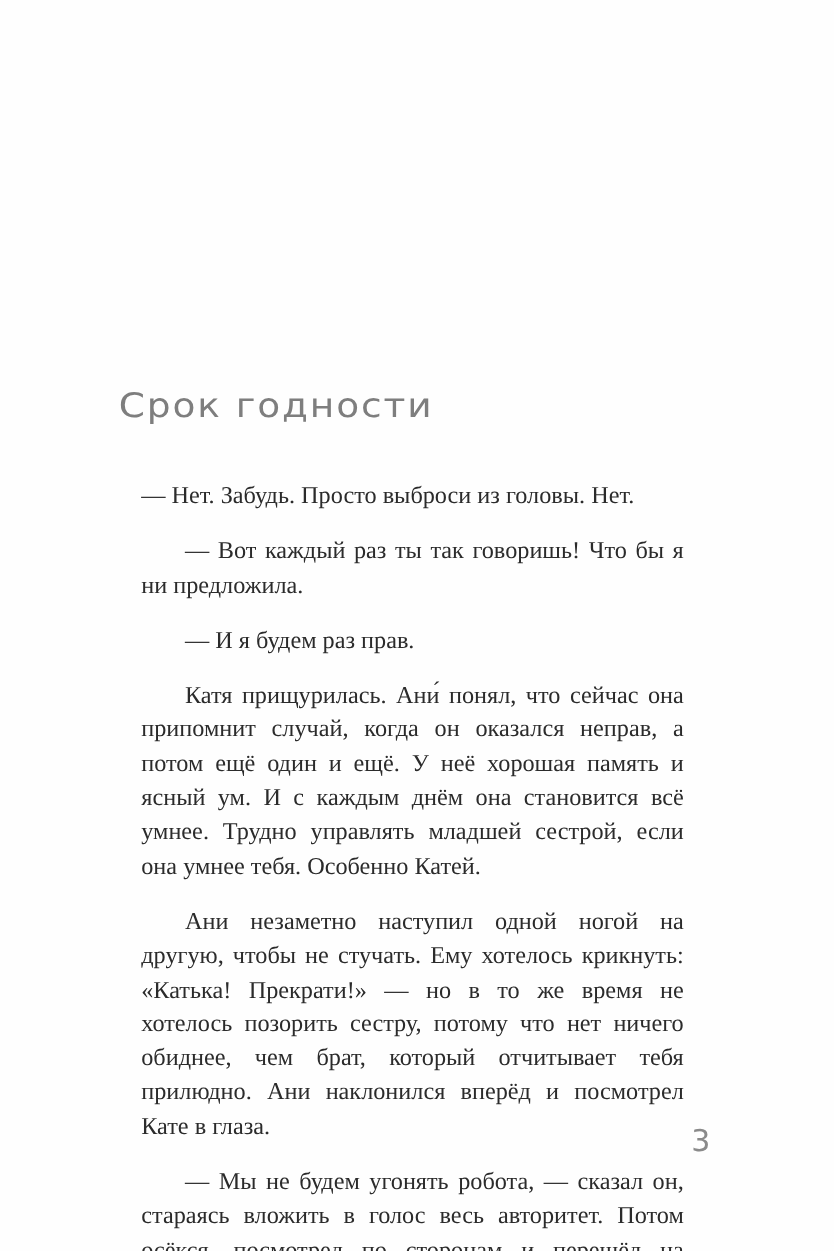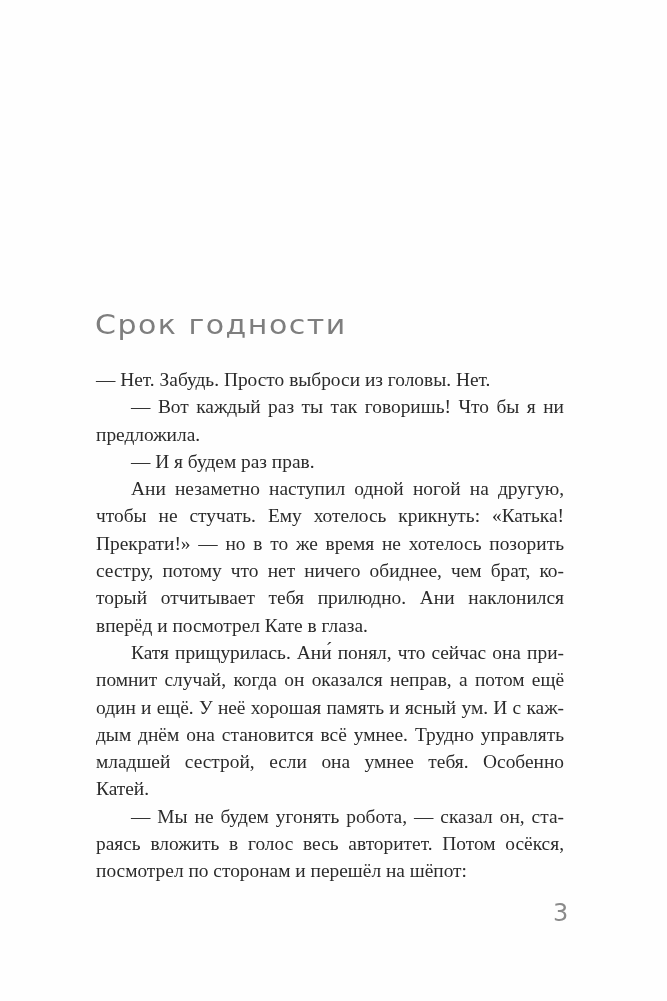--- a/index.html
+++ b/index.html
@@ -38,21 +38,21 @@
       position: absolute;
       left: 96px;
       top: 366px;
       width: 468px;
       font-family: "Liberation Serif", "DejaVu Serif", serif;
       font-size: 19.4px;
       line-height: 27.3px;
       color: #2b2b2b;
     }
     .body-text p {
-      margin: 0;
+      margin: 17px;
       text-align: justify;
       text-align-last: left;
       hyphens: manual;
       font-family: Liberation Serif, serif;
     }
     .body-text p.indent {
       text-indent: 35px;
     }
     .body-text p.noindent {
       text-indent: 0;
@@ -70,19 +70,19 @@
 </head>
 <body>
 
 <div class="page">
   <h1 class="chapter-title">Срок годности</h1>
 
   <div class="body-text">
     <p class="noindent">— Нет. Забудь. Просто выброси из головы. Нет.</p>
     <p class="indent">— Вот каждый раз ты так говоришь! Что бы я ни предложила.</p>
     <p class="indent">— И я будем раз прав.</p>
+    <p class="indent">Катя прищурилась. Ани́ понял, что сейчас она при­помнит случай, когда он оказался неправ, а потом ещё один и ещё. У неё хорошая память и ясный ум. И с каж­дым днём она становится всё умнее. Трудно управлять младшей сестрой, если она умнее тебя. Особенно Катей.</p>
     <p class="indent">Ани незаметно наступил одной ногой на другую, чтобы не стучать. Ему хотелось крикнуть: «Катька! Прекрати!» — но в то же время не хотелось позорить сестру, потому что нет ничего обиднее, чем брат, ко­торый отчитывает тебя прилюдно. Ани наклонился вперёд и посмотрел Кате в глаза.</p>
-    <p class="indent">Катя прищурилась. Ани́ понял, что сейчас она при­помнит случай, когда он оказался неправ, а потом ещё один и ещё. У неё хорошая память и ясный ум. И с каж­дым днём она становится всё умнее. Трудно управлять младшей сестрой, если она умнее тебя. Особенно Катей.</p>
     <p class="indent">— Мы не будем угонять робота, — сказал он, ста­раясь вложить в голос весь авторитет. Потом осёкся, посмотрел по сторонам и перешёл на шёпот:</p>
   </div>
 
   <div class="page-number">3</div>
 </div>
 
 </body></html>

